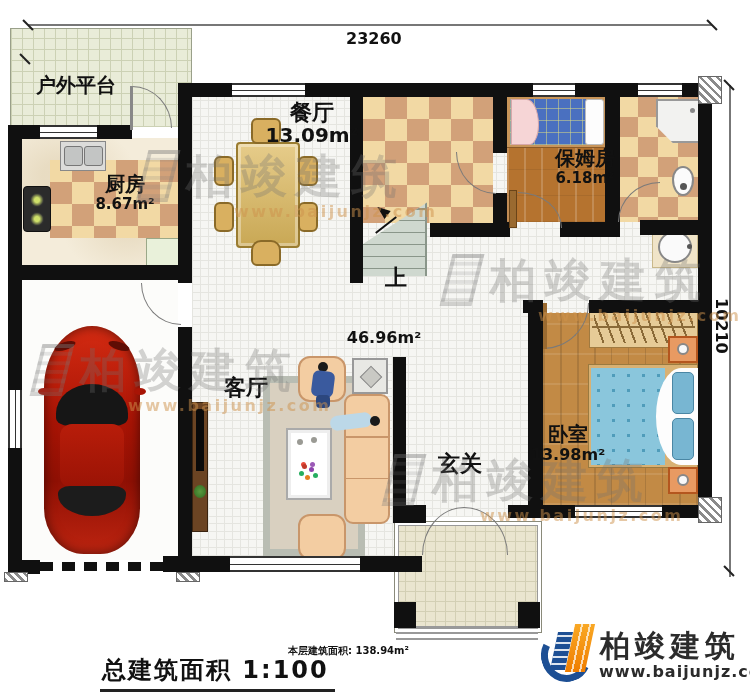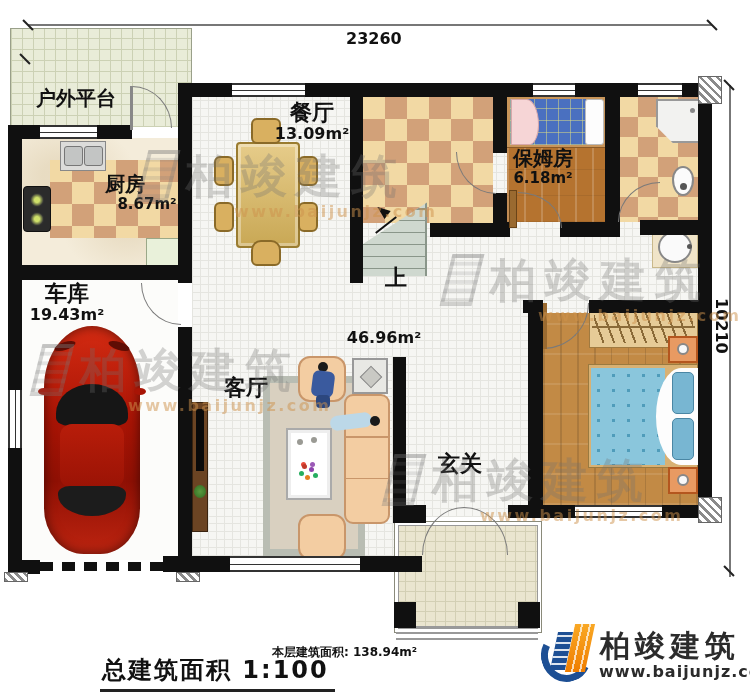--- a/index.html
+++ b/index.html
@@ -251,47 +251,47 @@
   <div class="abs z3" style="left:656px;top:368px;width:42px;height:97px;background:#fdfdfd;border-radius:60% 0 0 60%/50% 0 0 50%;"></div>
   <div class="abs z3" style="left:672px;top:372px;width:22px;height:42px;background:#78b6d2;border:1px solid #4a86a4;border-radius:5px;box-sizing:border-box;"></div>
   <div class="abs z3" style="left:672px;top:418px;width:22px;height:42px;background:#78b6d2;border:1px solid #4a86a4;border-radius:5px;box-sizing:border-box;"></div>
   <div class="abs z3" style="left:668px;top:336px;width:30px;height:27px;background:#e89a62;border:2px solid #b4561e;box-sizing:border-box;">
     <div class="abs" style="left:7px;top:5px;width:12px;height:12px;background:#f8f8f8;border:2px solid #888;border-radius:50%;box-sizing:border-box;"></div>
   </div>
   <div class="abs z3" style="left:668px;top:467px;width:30px;height:27px;background:#e89a62;border:2px solid #b4561e;box-sizing:border-box;">
     <div class="abs" style="left:7px;top:5px;width:12px;height:12px;background:#f8f8f8;border:2px solid #888;border-radius:50%;box-sizing:border-box;"></div>
   </div>
 
-  <div class="rlabel" style="left:76px;top:88px;font-size:20px;">
+  <div class="rlabel" style="left:76px;top:75px;font-size:20px;">
       <span class="nm">户外平台</span>
     </div>
   <div class="rlabel" style="left:125px;top:174px;">
       <span class="nm" style="font-size:20px;">厨房</span>
-      <span class="ar" style="font-size:15px;padding-left:44px;">8.67m²</span>
+      <span class="ar" style="font-size:15px;">8.67m²</span>
     </div>
   <div class="rlabel" style="left:312px;top:101px;">
       <span class="nm" style="font-size:22px;">餐厅</span>
-      <span class="ar" style="font-size:16px;">13.09m²</span>
-    </div>
-  <div class="rlabel" style="left:543px;top:148px;">
+      <span class="ar" style="font-size:20px;">13.09m²</span>
+    </div>
+  <div class="rlabel" style="left:585px;top:148px;">
       <span class="nm" style="font-size:20px;">保姆房</span>
       <span class="ar" style="font-size:15px;">6.18m²</span>
     </div>
-  <div class="rlabel" style="left:67px;top:282px;">
-      <span class="nm" style="font-size:22px;">车库</span>
-      <span class="ar" style="font-size:16px;">19.43m²</span>
-    </div>
   <div class="rlabel" style="left:246px;top:376px;font-size:22px;">
       <span class="nm">客厅</span>
     </div>
   <div class="rlabel" style="left:384px;top:329px;font-size:16px;">
       <span class="nm">46.96m²</span>
     </div>
   <div class="rlabel" style="left:460px;top:452px;font-size:22px;">
       <span class="nm">玄关</span>
+    </div>
+  <div class="rlabel" style="left:568px;top:424px;">
+      <span class="nm" style="font-size:20px;">卧室</span>
+      <span class="ar" style="font-size:16px;">13.98m²</span>
     </div>
   <div class="rlabel" style="left:396px;top:266px;font-size:22px;">
       <span class="nm">上</span>
     </div>
 
   <div class="dimline" style="left:28px;top:24px;width:684px;height:1.5px;"></div>
   <div class="tick" style="left:21px;top:24px;"></div>
   <div class="tick" style="left:705px;top:24px;"></div>
   <div class="tick" style="left:18px;top:58px;"></div>
   <div class="dimtext" style="left:346px;top:29px;">23260</div>
@@ -318,21 +318,21 @@
   <div class="wm" style="left:388px;top:450px;">
     <span class="wm-mark"></span>
     <span class="wm-text">柏竣建筑</span>
     <span class="wm-www">www.baijunjz.com</span>
   </div>
 
   <div class="titleblock" style="left:100px;top:654px;font-size:24px;letter-spacing:2px;border-bottom:3px solid #222;padding:0 6px 3px 2px;">
     <span>总建筑面积</span>
     <span>1:100</span>
   </div>
-  <div class="titleblock" style="left:272px;top:644px;font-size:12px;">
+  <div class="titleblock" style="left:288px;top:644px;font-size:10px;">
     <span>本层建筑面积:</span>
     <span>138.94m²</span>
   </div>
 
   <div class="abs" style="left:541px;top:618px;width:56px;height:70px;z-index:80;">
     <div class="abs" style="left:0px;top:12px;width:50px;height:52px;border:7px solid transparent;border-left-color:#1d4f94;border-bottom-color:#1d4f94;border-radius:50%;transform:rotate(-18deg);box-sizing:border-box;"></div>
     <div class="abs" style="left:13px;top:14px;width:15px;height:38px;background:#1d4f94;transform:skewX(-12deg);background-image:repeating-linear-gradient(0deg,transparent 0 5px,rgba(255,255,255,.85) 5px 7px);"></div>
     <div class="abs" style="left:29px;top:6px;width:20px;height:48px;background:linear-gradient(#f9a825,#ef7d00);transform:skewX(-12deg);background-image:repeating-linear-gradient(90deg,transparent 0 6px,rgba(255,255,255,.7) 6px 8px),linear-gradient(#f9a825,#ef7d00);"></div>
   </div>
   <div class="logo-text" style="left:600px;top:626px;">柏竣建筑</div>

